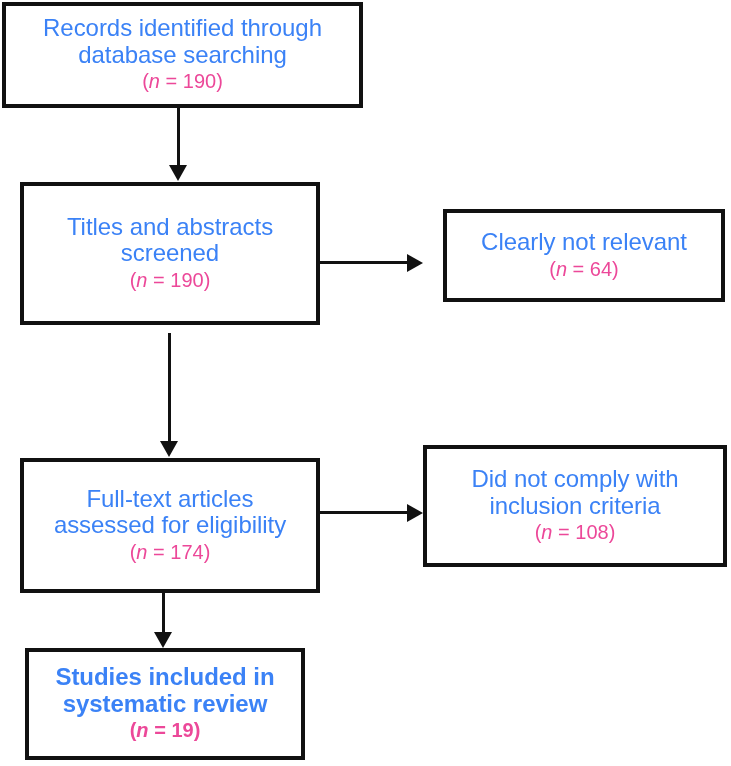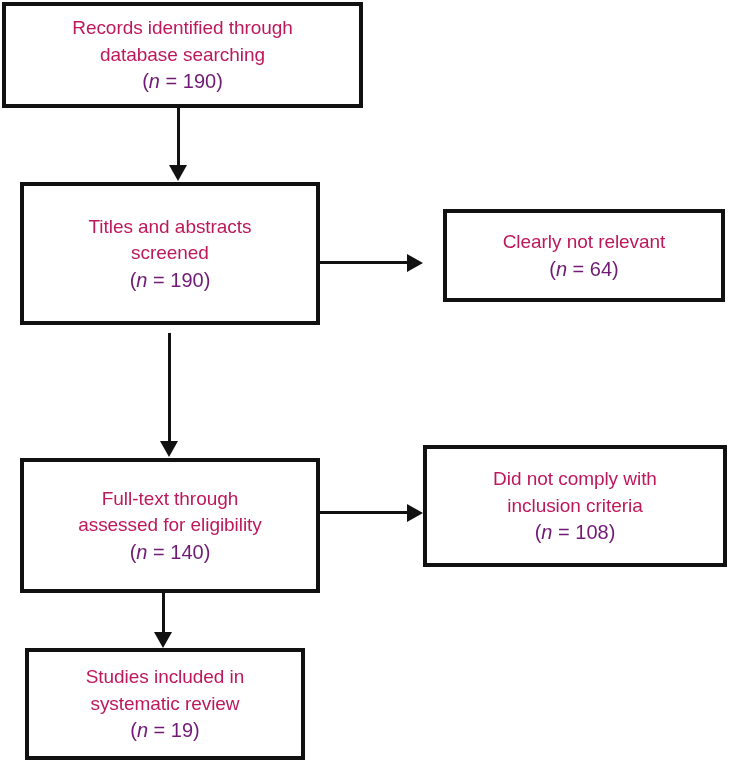--- a/index.html
+++ b/index.html
@@ -19,33 +19,33 @@
     position: absolute;
     box-sizing: border-box;
     border: 4px solid #111111;
     background: #ffffff;
     display: flex;
     align-items: center;
     justify-content: center;
   }
   .node-text {
     font-family: "Liberation Sans", sans-serif;
-    font-size: 19px;
+    font-size: 24px;
     line-height: 26.5px;
-    color: #be185d;
+    color: #3b82f6;
     text-align: center;
     white-space: pre-line;
     letter-spacing: -0.05px;
     padding: 0 6px;
   }
   .node-count {
     font-family: "Liberation Sans", sans-serif;
     font-size: 20px;
     line-height: 26.5px;
-    color: #701a75;
+    color: #ec4899;
     text-align: center;
   }
   .node-count .var {
     font-style: italic;
   }
   
   .vline {
     position: absolute;
     background: #111111;
     width: 3px;
@@ -110,45 +110,45 @@
         <span>(</span><span class="var">n</span><span> = </span><span>64</span><span>)</span>
       </div>
     </div>
   </div>
 
   <div class="vline" style="left:168px; top:333px; height:110px;"></div>
   <div class="arrow-down" style="left:160px; top:441px;"></div>
 
   <div class="node" style="left:20px; top:458px; width:300px; height:135px;">
     <div style="display:block;">
-      <div class="node-text">Full-text through
+      <div class="node-text">Full-text articles
 assessed for eligibility</div>
       <div class="node-count">
-        <span>(</span><span class="var">n</span><span> = </span><span>140</span><span>)</span>
+        <span>(</span><span class="var">n</span><span> = </span><span>174</span><span>)</span>
       </div>
     </div>
   </div>
 
   <div class="hline" style="left:320px; top:511px; width:90px;"></div>
   <div class="arrow-right" style="left:407px; top:504px;"></div>
 
   <div class="node" style="left:423px; top:445px; width:304px; height:122px;">
     <div style="display:block;">
       <div class="node-text">Did not comply with
 inclusion criteria</div>
       <div class="node-count">
         <span>(</span><span class="var">n</span><span> = </span><span>108</span><span>)</span>
       </div>
     </div>
   </div>
 
   <div class="vline" style="left:162px; top:593px; height:43px;"></div>
   <div class="arrow-down" style="left:154px; top:632px;"></div>
 
-  <div class="node" style="left:25px; top:648px; width:280px; height:112px;">
+  <div class="node" style="left:25px; top:648px; width:280px; height:112px;font-weight:bold;">
     <div style="display:block;">
       <div class="node-text">Studies included in
 systematic review</div>
       <div class="node-count">
         <span>(</span><span class="var">n</span><span> = </span><span>19</span><span>)</span>
       </div>
     </div>
   </div>
 
 </div>

